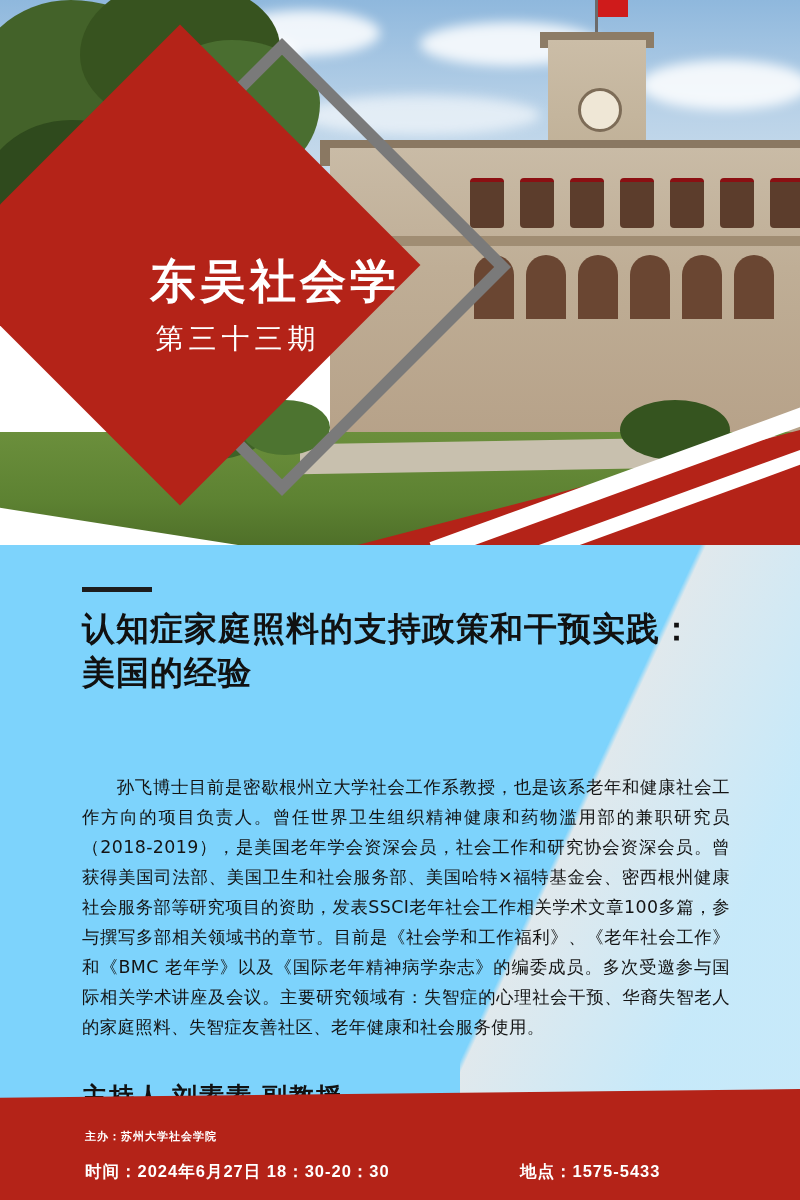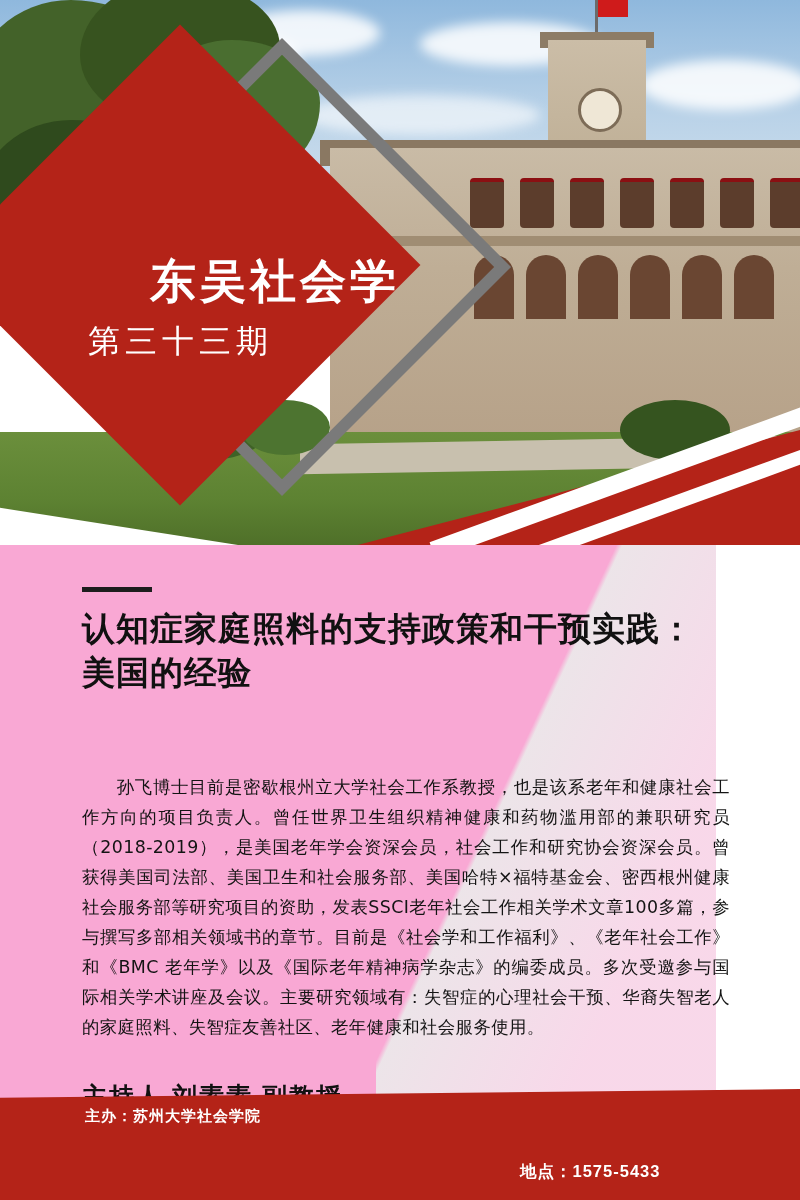--- a/index.html
+++ b/index.html
@@ -191,32 +191,33 @@
   }
   .brand-title {
     font-size: 46px;
     font-weight: bold;
     letter-spacing: 4px;
     line-height: 1.15;
     margin: 0 0 12px 0;
     text-align: right;
   }
   .brand-sub {
-    font-size: 32px;
+    font-size: 28px;
     letter-spacing: 5px;
-    margin: 12px;
+    margin: 3px;
     padding-left: 36px;
+    text-align: center;
   }
 
   
   .content {
     position: absolute;
     left: 0; top: 545px;
-    width: 716px; height: 560px;
-    background: #f9a8d4;
+    width: 800px; height: 560px;
+    background: #7dd3fc;
   }
   .content-bg-sheen {
     position: absolute;
     right: 0; top: 0; width: 340px; height: 560px;
     background: linear-gradient(115deg, rgba(240,240,240,0) 40%, rgba(235,235,235,0.9) 41%, rgba(248,248,248,0.6) 75%);
   }
   .rule {
     position: absolute;
     left: 82px; top: 42px;
     width: 70px; height: 5px;
@@ -279,22 +280,22 @@
     color: #ffffff;
   }
   .footer-wedge {
     position: absolute;
     left: 0; top: -16px; width: 800px; height: 22px;
     background: #b42318;
     clip-path: polygon(0 100%, 0 40%, 800px 0, 800px 100%);
   }
   .footer-host {
     position: absolute;
-    left: 85px; top: 2px;
-    font-size: 15px;
+    left: 85px; top: 24px;
+    font-size: 11px;
     font-weight: bold;
     letter-spacing: 1px;
   }
   .footer-time {
     position: absolute;
     left: 85px; top: 56px;
     font-size: 16.5px;
     font-weight: bold;
     letter-spacing: 1px;
   }
@@ -387,16 +388,17 @@
       <span class="gap"></span>
       <span>刘素素</span>
       <span class="gap"></span>
       <span>副教授</span>
     </div>
   </div>
 
   <div class="footer">
     <div class="footer-wedge"></div>
     <div class="footer-host">主办：苏州大学社会学院</div>
+    <div class="footer-time">时间：2024年6月27日 18：30-20：30</div>
     <div class="footer-place">地点：1575-5433</div>
   </div>
 
 </div>
 
 </body></html>

